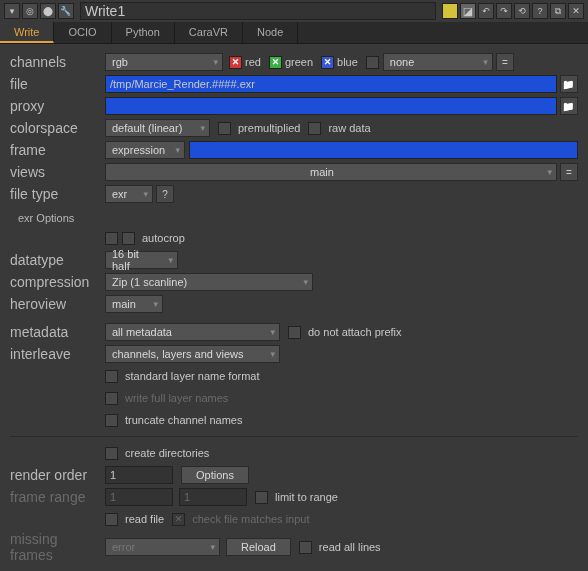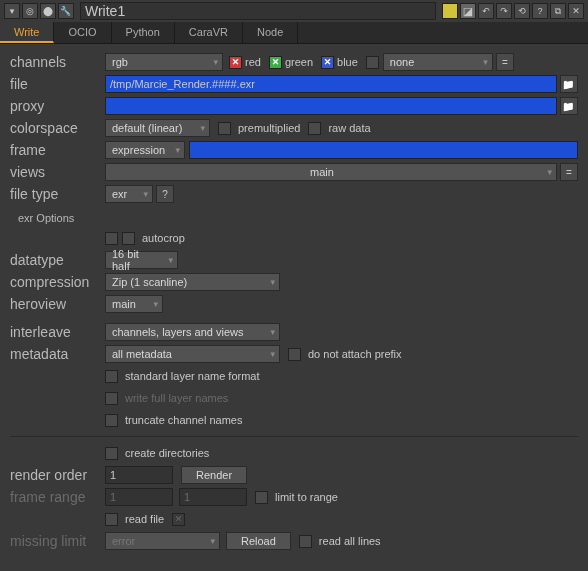--- a/index.html
+++ b/index.html
@@ -130,44 +130,44 @@
       <span class="chlabel">autocrop</span>
   </div>
 
   <div class="row">
     <div class="label">datatype</div>
     <div class="dropdown" style="width:73px">16 bit half</div>
   </div>
 
   <div class="row">
     <div class="label">compression</div>
-    <div class="dropdown" style="width:175px">Zip (1 scanline)</div>
+    <div class="dropdown" style="width:208px">Zip (1 scanline)</div>
   </div>
 
   <div class="row">
     <div class="label">heroview</div>
     <div class="dropdown" style="width:58px">main</div>
   </div>
 
   <div style="height:6px"></div>
 
   <div class="row">
+    <div class="label">metadata</div>
+    <div class="dropdown" style="width:175px">all metadata</div>
+    <span style="width:8px"></span>
+    <span class="checkbox"></span>
+      <span class="chlabel">do not attach prefix</span>
+  </div>
+
+  <div class="row">
     <div class="label">interleave</div>
     <div class="dropdown" style="width:175px">channels, layers and views</div>
   </div>
 
   <div class="row">
-    <div class="label">metadata</div>
-    <div class="dropdown" style="width:175px">all metadata</div>
-    <span style="width:8px"></span>
-    <span class="checkbox"></span>
-      <span class="chlabel">do not attach prefix</span>
-  </div>
-
-  <div class="row">
     <div class="label"></div>
     <span class="checkbox"></span>
       <span class="chlabel">standard layer name format</span>
   </div>
   <div class="row">
     <div class="label"></div>
     <span class="checkbox"></span>
       <span class="chlabel dim">write full layer names</span>
   </div>
   <div class="row">
@@ -181,42 +181,43 @@
   <div class="row">
     <div class="label"></div>
     <span class="checkbox"></span>
       <span class="chlabel">create directories</span>
   </div>
 
   <div class="row">
     <div class="label">render order</div>
     <input class="numfield" value="1" style="">
     <span style="width:8px"></span>
-    <div class="button">Render</div>
+    <div class="button">Options</div>
   </div>
 
   <div class="row">
     <div class="label dim">frame range</div>
     <input class="numfield dim" value="1" style="">
     <span style="width:6px"></span>
     <input class="numfield dim" value="1" style="">
     <span style="width:8px"></span>
     <span class="checkbox"></span>
       <span class="chlabel">limit to range</span>
   </div>
 
   <div class="row">
     <div class="label"></div>
     <span class="checkbox"></span>
       <span class="chlabel">read file</span>
     <span class="checkbox" style="background:#3a3a3a;color:#666;font-size:9px;text-align:center">✕</span>
-  </div>
-
-  <div class="row">
-    <div class="label dim">missing limit</div>
+      <span class="chlabel dim">check file matches input</span>
+  </div>
+
+  <div class="row">
+    <div class="label dim">missing frames</div>
     <div class="dropdown" style="width:115px;color:#777">error</div>
     <span style="width:6px"></span>
     <div class="button">Reload</div>
     <span style="width:8px"></span>
     <span class="checkbox"></span>
       <span class="chlabel">read all lines</span>
   </div>
 </div>
 
 </body></html>

